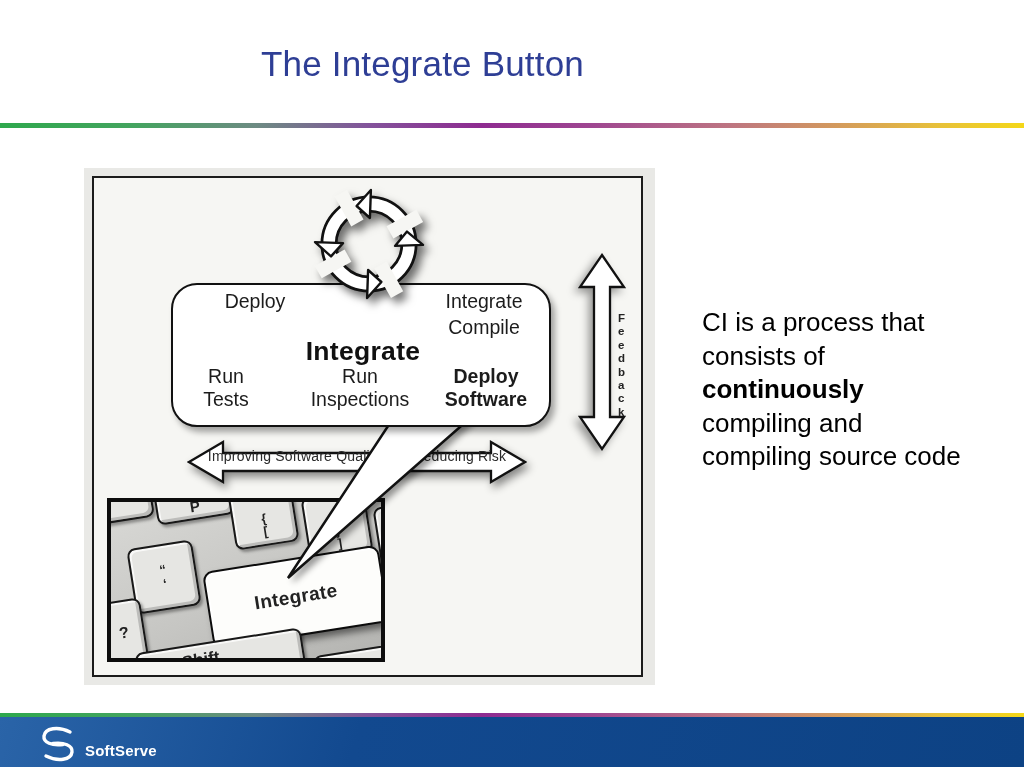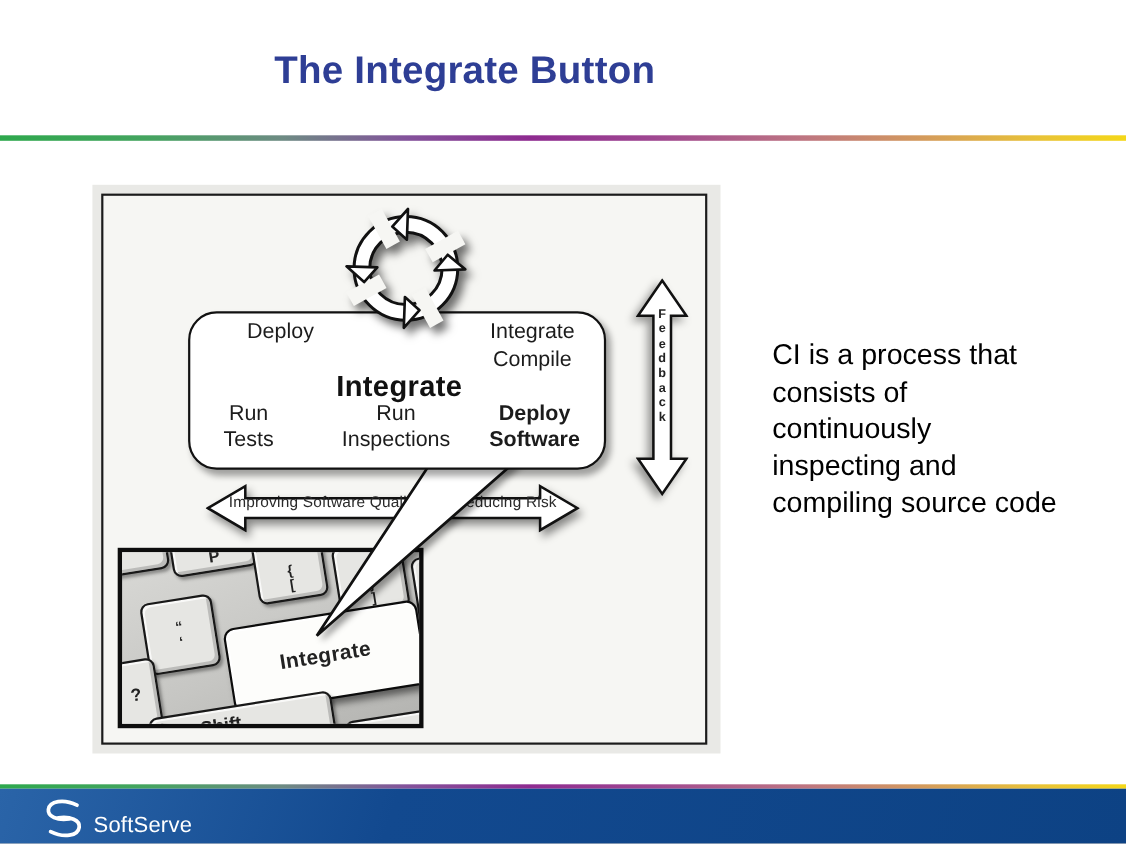--- a/index.html
+++ b/index.html
@@ -5,21 +5,21 @@
   * { margin:0; padding:0; box-sizing:border-box; }
   html,body { background:#888; }
   #slide {
     position:relative; width:1024px; height:767px; background:#ffffff;
     overflow:hidden; font-family:"Liberation Sans", sans-serif;
     margin:0 auto;
   }
   
   .title {
     position:absolute; top:44px; left:0; width:845px; text-align:center;
-    font-size:35px; font-weight:bold; color:#2e3e95; letter-spacing:0.2px;
+    font-size:35px; font-weight:normal; color:#2e3e95; letter-spacing:0.2px;
   }
   .rule-top {
     position:absolute; top:123px; left:0; width:1024px; height:5px;
     background:linear-gradient(90deg,#2ea84d 0%,#44a45f 13%,#6d8b83 25%,#83539b 36%,#8e2b90 47%,#9f4791 58%,#bd7482 71%,#d49b5c 82%,#e8c238 92%,#f4d718 100%);
   }
   
   .figure { position:absolute; left:84px; top:168px; width:571px; height:517px; background:#e9e9e6; }
   .figure-frame {
     position:absolute; left:8px; top:8px; right:12px; bottom:8px;
     background:#f6f6f3; border:2.5px solid #1b1b1b;
@@ -39,22 +39,22 @@
   .bubble-title {
     position:absolute; left:0; top:51px; width:380px; text-align:center;
     font-size:26.5px; font-weight:bold; color:#111; letter-spacing:0.3px;
   }
   
   .cycle-svg { position:absolute; left:215px; top:6px; width:140px; height:140px;
     filter:drop-shadow(5px 6px 4px rgba(0,0,0,0.55)); }
   .feedback-svg { position:absolute; left:494px; top:85px; width:48px; height:198px;
     filter:drop-shadow(-4px 4px 4px rgba(0,0,0,0.4)); }
   .feedback-label {
-    position:absolute; left:512px; top:112px; width:12px; text-align:center;
-    font-size:11.5px; line-height:13.4px; color:#222; word-break:break-all; font-weight:bold;
+    position:absolute; left:512px; top:144px; width:12px; text-align:left;
+    font-size:11.5px; line-height:13.4px; color:#222; word-break:break-all; font-weight:bold;padding-left:22px;
   }
   .harrow-svg { position:absolute; left:103px; top:272px; width:340px; height:44px;
     filter:drop-shadow(3px 5px 4px rgba(0,0,0,0.45)); }
   .harrow-label {
     position:absolute; left:103px; top:280px; width:340px; text-align:center;
     font-size:14px; color:#2a2a2a; letter-spacing:0.2px;
   }
   .tail-svg { position:absolute; left:0; top:0; width:571px; height:517px; pointer-events:none;
     filter:drop-shadow(5px 3px 3px rgba(0,0,0,0.4)); }
   
@@ -81,29 +81,29 @@
     left:96px; top:56px; width:178px; height:78px; background:#fdfdfb;
     border:2.5px solid #0c0c0c; border-radius:10px; font-size:19px; letter-spacing:0.4px;
     box-shadow:inset 2px 2px 0 rgba(255,255,255,0.9), 4px 5px 7px rgba(0,0,0,0.5);
   }
   .key-question { left:-32px; top:100px; width:66px;  height:66px; font-size:16px; align-items:flex-end; padding-right:14px; }
   .key-shift    { left:28px;  top:138px; width:168px; height:74px; justify-content:flex-start; align-items:flex-start; padding:6px 0 0 44px; font-size:17px; }
   .key-blank-br { left:206px; top:144px; width:130px; height:68px; }
   
   .description { position:absolute; left:702px; top:306px; width:300px;
     font-size:26px; line-height:33.5px; color:#000000; }
-  .description .bold { font-weight:normal; }
+  .description .bold { font-weight:bold; }
   
   .footer { position:absolute; left:0; bottom:0; width:1024px; height:54px; }
   .rule-bottom { position:absolute; top:0; left:0; width:1024px; height:4px;
     background:linear-gradient(90deg,#2ea84d 0%,#44a45f 13%,#6d8b83 25%,#83539b 36%,#8e2b90 47%,#9f4791 58%,#bd7482 71%,#d49b5c 82%,#e8c238 92%,#f4d718 100%); }
   .footer-bar { position:absolute; top:4px; left:0; width:1024px; height:50px;
     background:linear-gradient(108deg,#2a64a8 0%,#12498f 35%,#0d4284 100%); }
   .logo { position:absolute; left:38px; top:8px; display:flex; align-items:center; gap:7px; }
-  .brand { color:#ffffff; font-size:20px; font-weight:normal; letter-spacing:0.2px;margin-top:12px; }
+  .brand { color:#ffffff; font-size:15px; font-weight:bold; letter-spacing:0.2px;margin-top:12px; }
 </style>
 </head>
 <body>
 
 <div id="slide">
 
   <div class="title">The Integrate Button</div>
   <div class="rule-top"></div>
 
   <div class="figure">
@@ -191,21 +191,21 @@
     <svg class="feedback-svg" viewBox="0 0 48 198">
       <polygon points="24,2 46,34 32,34 32,164 46,164 24,196 2,164 16,164 16,34 2,34" fill="#ffffff" stroke="#111" stroke-width="2.3"></polygon>
     </svg>
     <div class="feedback-label">Feedback</div>
   </div>
 
   <div class="description">
     <div>CI is a process that</div>
     <div>consists of</div>
     <div class="bold">continuously</div>
-    <div>inspecting and</div>
+    <div>compiling and</div>
     <div>compiling source code</div>
   </div>
 
   <div class="footer">
     <div class="rule-bottom"></div>
     <div class="footer-bar">
       <div class="logo">
         <svg width="40" height="38" viewBox="0 0 40 38">
           <g fill="none" stroke="#ffffff" stroke-width="3.4" stroke-linecap="round">
             <path d="M32 7 C 20 1, 7 3, 6 11 C 5.2 17.5, 14 21, 25 19.5"></path>

